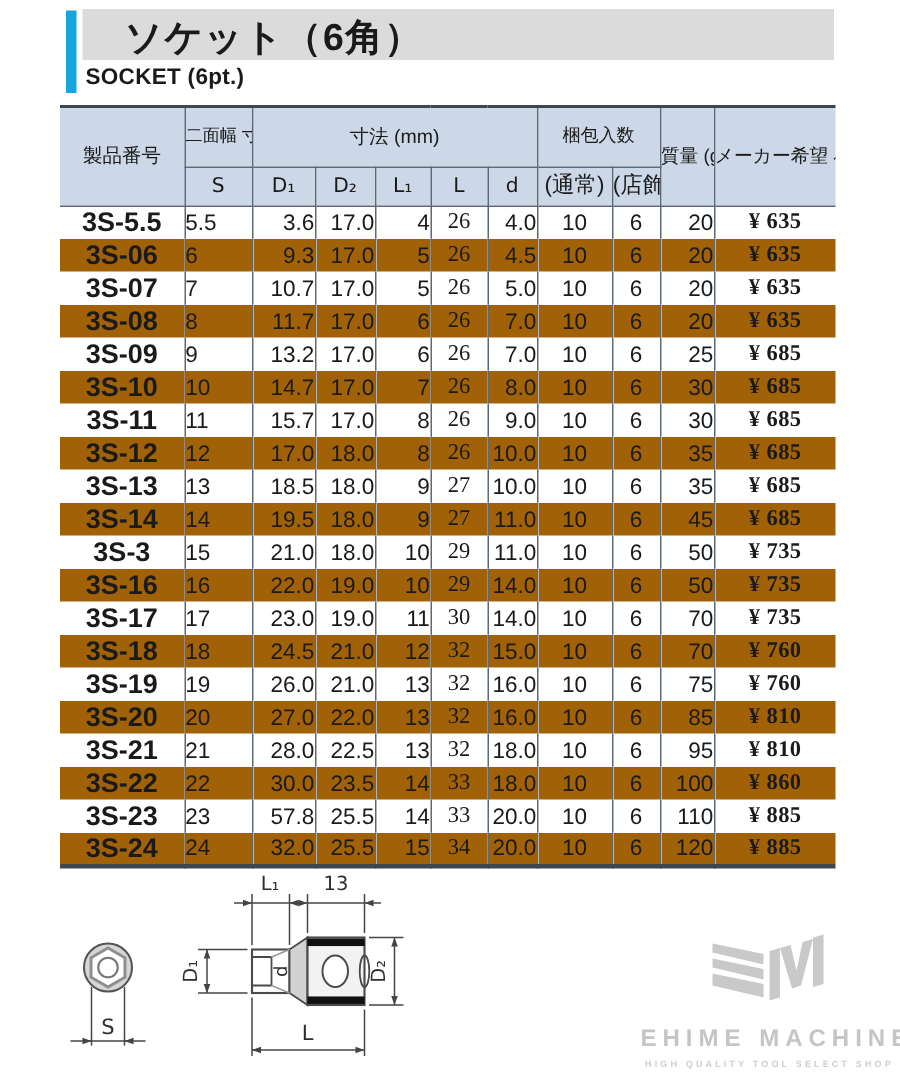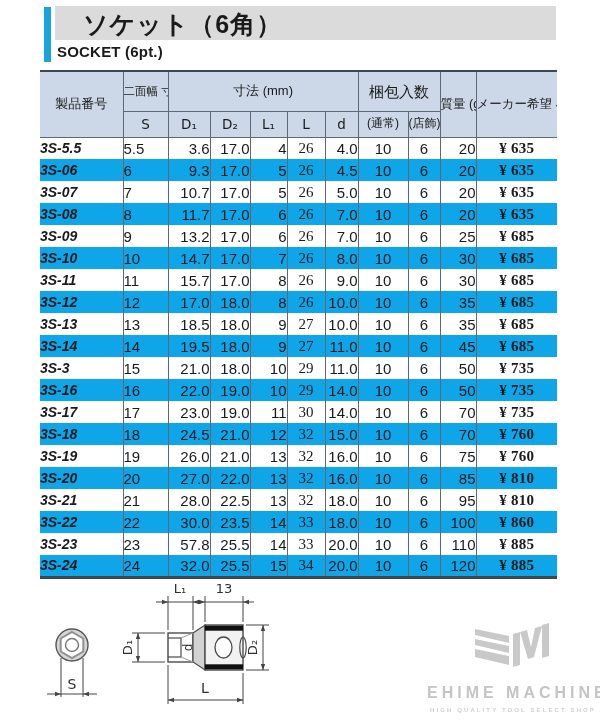--- a/index.html
+++ b/index.html
@@ -31,31 +31,31 @@
     background:#ccd7e7;font-weight:normal;
     border-top:1px solid #5d6a76;border-bottom:1px solid #5d6a76;
     text-align:center;vertical-align:middle;
   }
   .spec-table th:first-child,.spec-table td:first-child{border-left:none;}
   .spec-table th:last-child,.spec-table td:last-child{border-right:none;}
   .spec-table thead tr:first-child th{border-top:none;}
   .hrow1{height:40px;}
   .hrow2{height:26px;}
   .spec-table tbody tr{height:22px;}
-  .spec-table tbody tr.alt{background:#0ea5e9;}
+  .spec-table tbody tr.alt{background:#a16207;}
   .spec-table td{border-top:none;border-bottom:none;vertical-align:middle;}
 
   .jh{font-size:12px;line-height:1.15;}
   .pre{white-space:pre-line;}
   .h-waf{font-size:11.5px;}
   .h-price{font-size:12.5px;}
   .sub{font-family:"DejaVu Sans","Liberation Sans",sans-serif;font-size:13.5px;}
-  .sub-paren{font-size:12px;}
-
-  .c-model{text-align:left;font-weight:bold;font-size:14px;font-style:italic;}
+  .sub-paren{font-size:15px;}
+
+  .c-model{text-align:center;font-weight:bold;font-size:18px;}
   .c-s{text-align:left;}
   .c-d1{text-align:right;padding-right:4px;}
   .c-d2{text-align:right;padding-right:6px;}
   .c-l1{text-align:right;padding-right:10px;}
   .c-l{text-align:center;font-family:Liberation Serif, serif;}
   .c-d{text-align:right;padding-right:3px;}
   .c-pack{text-align:center;}
   .c-mass{text-align:right;padding-right:9px;}
   .c-price{text-align:center;font-weight:bold;letter-spacing:0.3px;font-family:Liberation Serif, serif;}
 
@@ -92,21 +92,21 @@
       <col style="width:36px">
       <col style="width:81px">
   </colgroup>
   <thead>
     <tr class="hrow1">
       <th rowspan="2" class="jh" style="font-size:13px">製品番号</th>
       <th class="jh pre h-waf">二面幅
 寸法
 (mm)</th>
       <th colspan="5" class="jh" style="font-size:13px">寸法 (mm)</th>
-      <th colspan="2" class="jh" style="font-size:15px">梱包入数</th>
+      <th colspan="2" class="jh" style="font-size:12px">梱包入数</th>
       <th rowspan="2" class="jh pre" style="font-size:12.5px">質量
 (g)</th>
       <th rowspan="2" class="jh pre h-price">メーカー希望
 小売価格</th>
     </tr>
     <tr class="hrow2">
       <th class="sub">S</th>
       <th class="sub">D₁</th>
       <th class="sub">D₂</th>
       <th class="sub">L₁</th>

